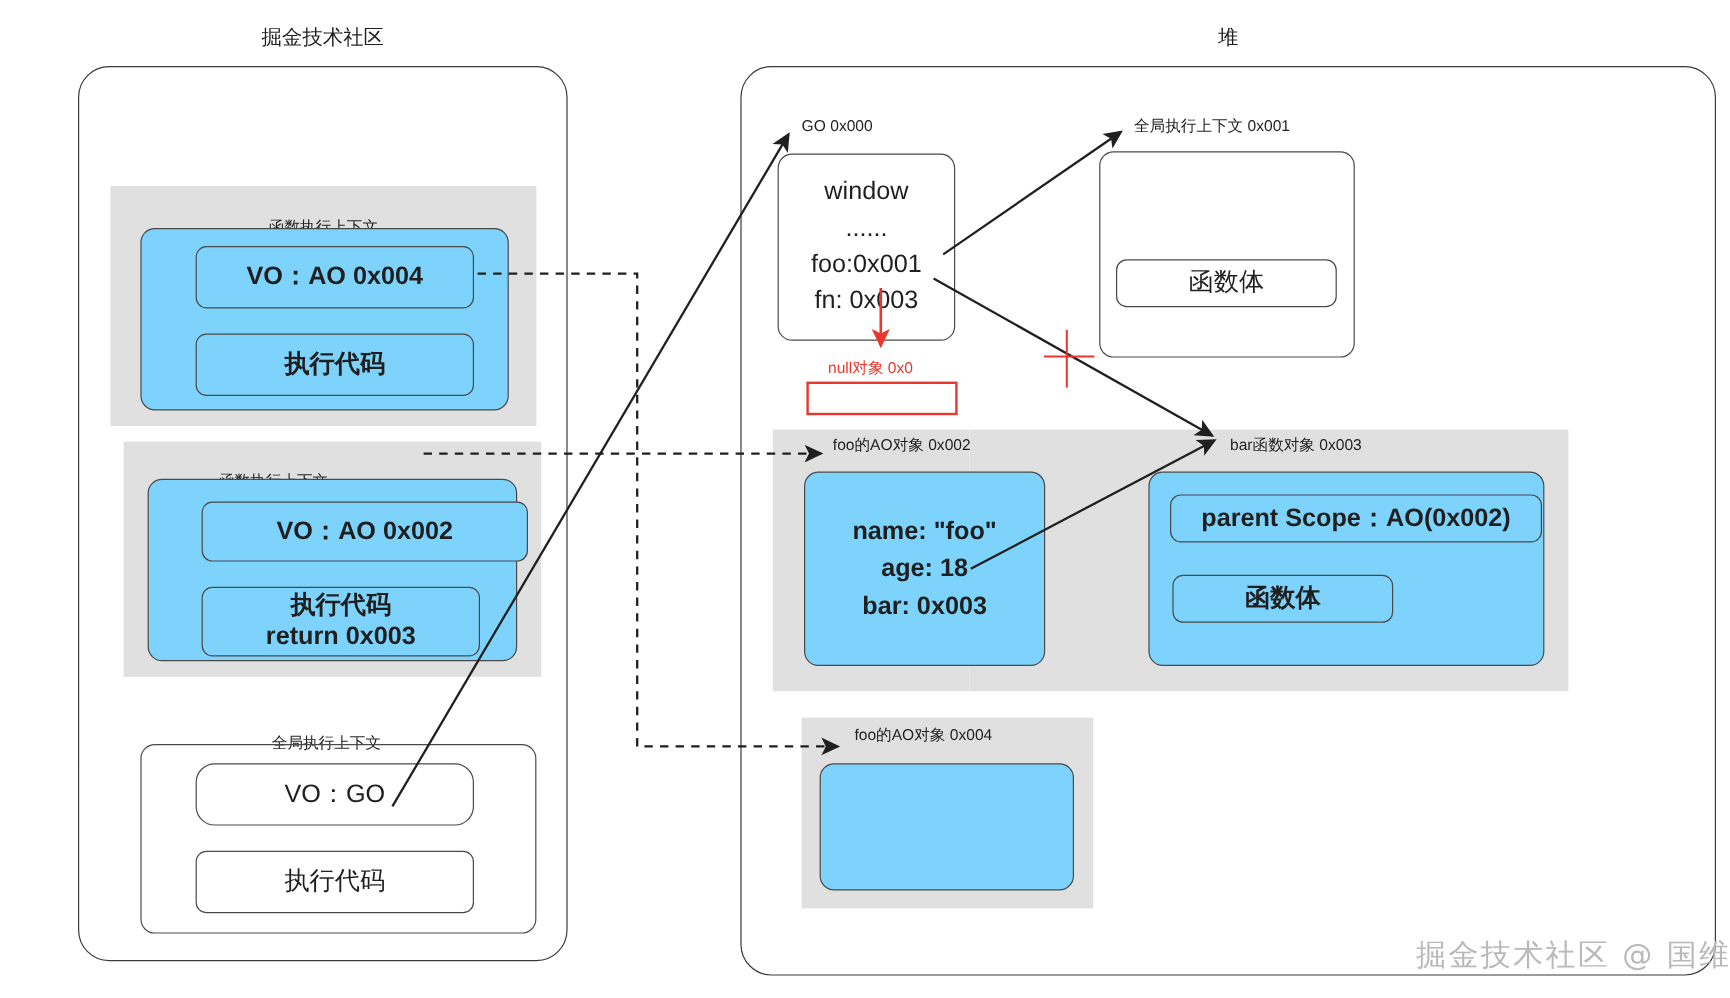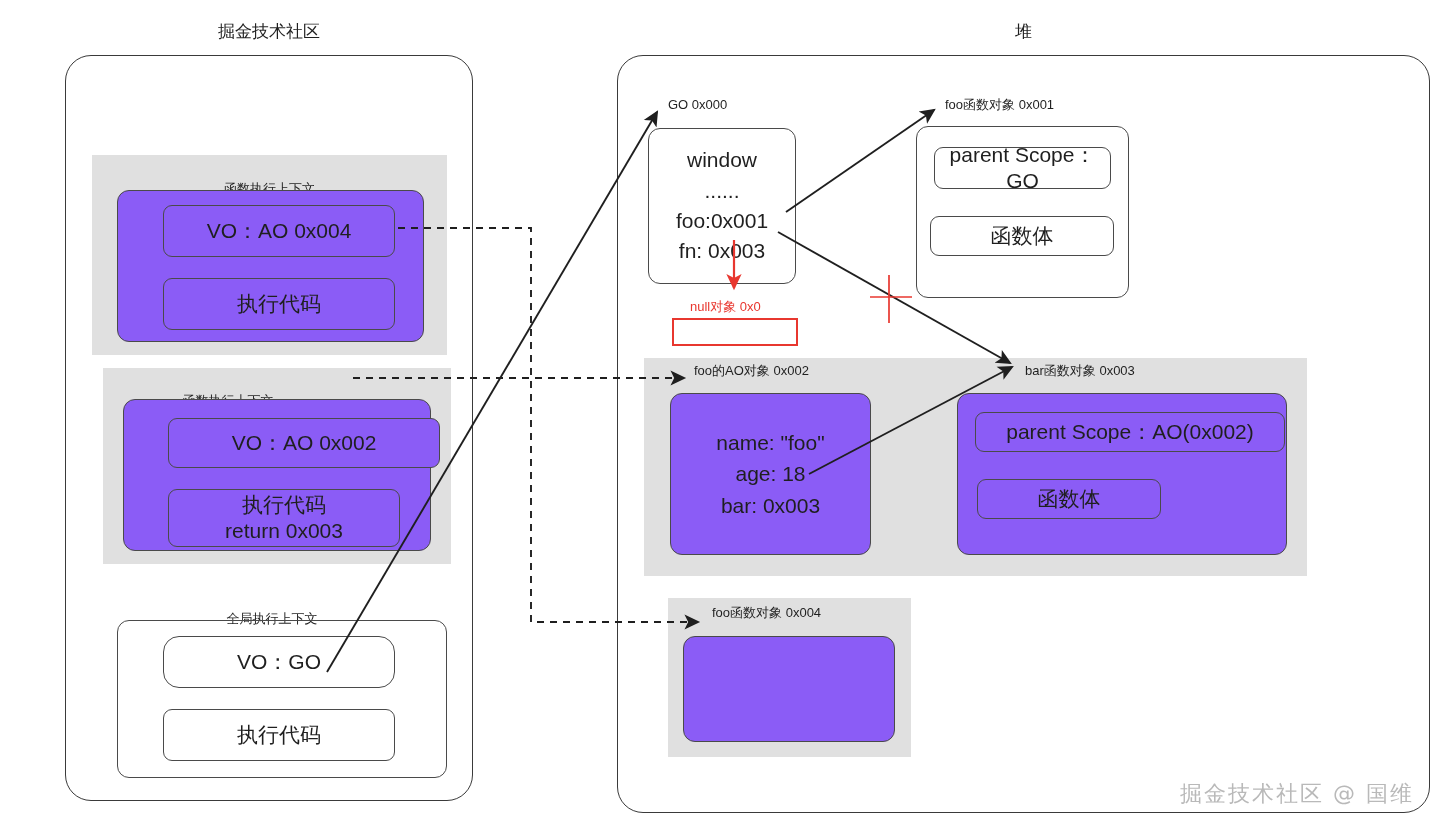--- a/index.html
+++ b/index.html
@@ -19,29 +19,29 @@
   .region{
     border:1.6px solid #3a3a3a;border-radius:26px;background:transparent;
   }
   .band{background:#e0e0e0;}
   .rbox{
     border:1.6px solid #4a4a4a;border-radius:12px;background:transparent;
     display:flex;align-items:center;justify-content:center;text-align:center;
     font-size:21px;line-height:1.25;white-space:pre-line;
   }
   .rbox.sm{border-radius:9px;}
-  .rbox.shade{background:#8b5cf6;}
+  .rbox.shade{background:#7dd3fc;font-weight:bold;}
   .lbl{
     font-size:13px;color:#1f1f1f;white-space:nowrap;
   }
   .lbl.ctr{text-align:center;margin-top:22px;}
   .red{color:#e8372f;}
   .redbox{border:2px solid #e8372f;border-radius:0;background:#ffffff;}
   .watermark{
-    position:absolute;font-size:22px;color:#b9b9b9;white-space:nowrap;
+    position:absolute;font-size:25px;color:#b9b9b9;white-space:nowrap;
     font-family:"DejaVu Sans",sans-serif;letter-spacing:2px;
   }
 </style>
 </head>
 <body>
 
 <div class="canvas">
 
   <div class="abs title" style="left:65px;top:20px;width:408px;">掘金技术社区</div>
   <div class="abs title" style="left:617px;top:20px;width:813px;">堆</div>
@@ -70,40 +70,39 @@
 
   <div class="abs lbl" style="left:668px;top:97px;">GO 0x000</div>
   <div class="abs rbox" style="left:648px;top:128px;width:148px;height:156px;line-height:1.45;">window
 ......
 foo:0x001
 fn: 0x003</div>
 
   <div class="abs lbl red" style="left:690px;top:298px;">null对象 0x0</div>
   <div class="abs redbox" style="left:672px;top:318px;width:126px;height:28px;"></div>
 
-  <div class="abs lbl" style="left:945px;top:96px;">foo函数对象 0x001</div>
+  <div class="abs lbl" style="left:945px;top:96px;">全局执行上下文 0x001</div>
   <div class="abs rbox" style="left:916px;top:126px;width:213px;height:172px;"></div>
-  <div class="abs rbox sm" style="left:934px;top:147px;width:177px;height:42px;">parent Scope：GO</div>
   <div class="abs rbox sm" style="left:930px;top:216px;width:184px;height:40px;">函数体</div>
 
   <div class="abs band" style="left:644px;top:358px;width:164px;height:218px;"></div>
   <div class="abs band" style="left:808px;top:358px;width:499px;height:218px;"></div>
 
   <div class="abs lbl" style="left:694px;top:362px;">foo的AO对象 0x002</div>
   <div class="abs rbox shade" style="left:670px;top:393px;width:201px;height:162px;line-height:1.5;">name: "foo"
 age: 18
 bar: 0x003</div>
 
   <div class="abs lbl" style="left:1025px;top:362px;">bar函数对象 0x003</div>
   <div class="abs rbox shade" style="left:957px;top:393px;width:330px;height:162px;"></div>
   <div class="abs rbox sm shade" style="left:975px;top:412px;width:310px;height:40px;">parent Scope：AO(0x002)</div>
   <div class="abs rbox sm shade" style="left:977px;top:479px;width:184px;height:40px;">函数体</div>
 
   <div class="abs band" style="left:668px;top:598px;width:243px;height:159px;"></div>
-  <div class="abs lbl" style="left:712px;top:604px;">foo函数对象 0x004</div>
+  <div class="abs lbl" style="left:712px;top:604px;">foo的AO对象 0x004</div>
   <div class="abs rbox shade" style="left:683px;top:636px;width:212px;height:106px;"></div>
 
   <svg class="wires" viewBox="0 0 1442 832" xmlns="http://www.w3.org/2000/svg">
     <defs>
       <marker id="ah" viewBox="0 0 12 12" refX="9.5" refY="6" markerWidth="9" markerHeight="9" orient="auto-start-reverse">
         <path d="M 0 0.8 L 11 6 L 0 11.2 L 2.6 6 Z" fill="#1f1f1f"></path>
       </marker>
       <marker id="ahr" viewBox="0 0 12 12" refX="9.5" refY="6" markerWidth="8" markerHeight="8" orient="auto-start-reverse">
         <path d="M 0 0.8 L 11 6 L 0 11.2 L 2.6 6 Z" fill="#e8372f"></path>
       </marker>

